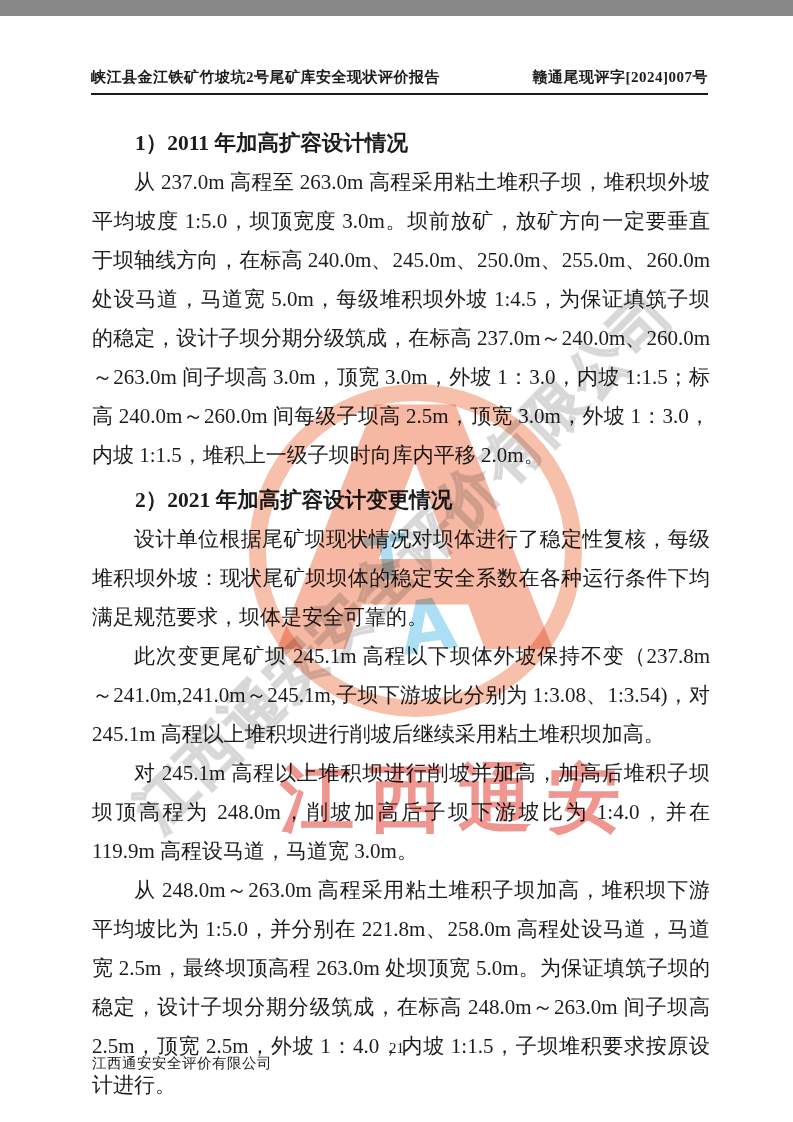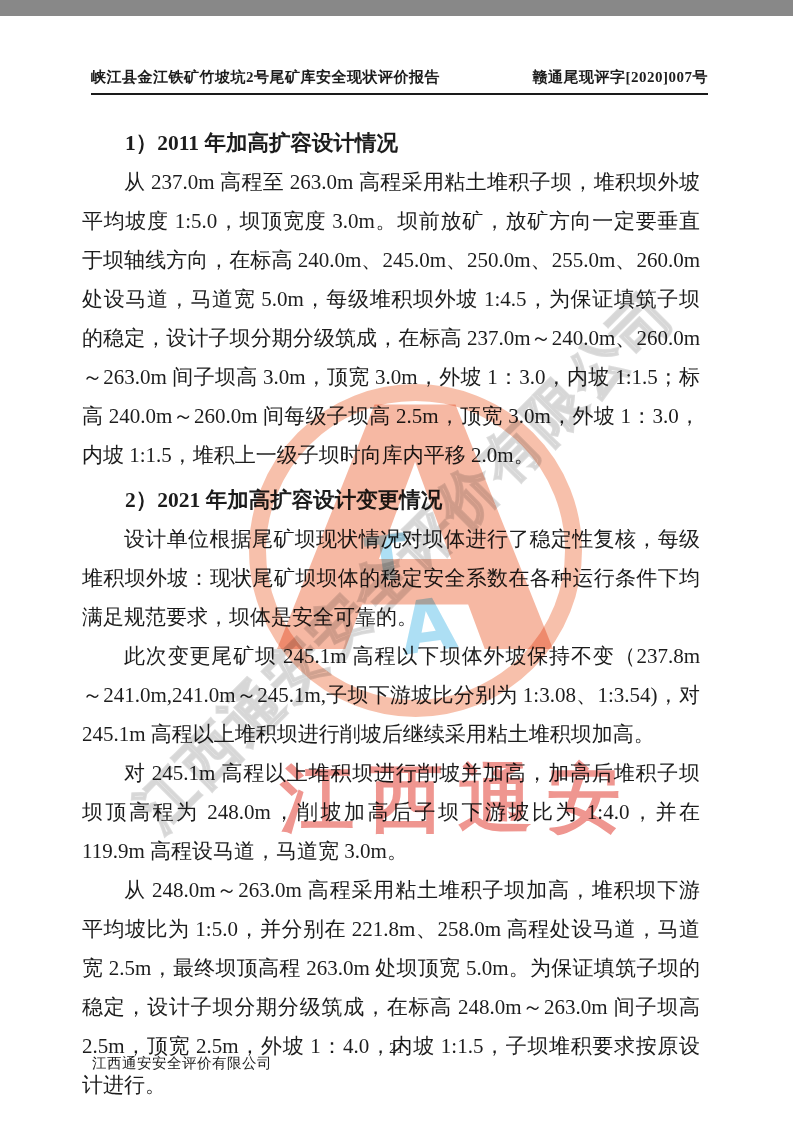--- a/index.html
+++ b/index.html
@@ -28,21 +28,21 @@
     border-bottom: 2px solid #1a1a1a;
     font-size: 15px;
     font-weight: 600;
     letter-spacing: 0.5px;
     white-space: nowrap;
   }
 
   
   .content {
     position: absolute;
-    left: 82px;
+    left: 92px;
     width: 618px;
     top: 102px;
     font-size: 21px;
     line-height: 39px;
     text-align: justify;
   }
   .para {
     text-indent: 2em;
     text-align: justify;
   }
@@ -150,21 +150,21 @@
     mix-blend-mode: multiply;
   }
 </style>
 </head>
 <body>
 
 <div class="page">
 
   <div class="header">
     <span>峡江县金江铁矿竹坡坑2号尾矿库安全现状评价报告</span>
-    <span>赣通尾现评字[2020]007号</span>
+    <span>赣通尾现评字[2024]007号</span>
   </div>
 
   <div class="content">
     <div class="heading">1）2011 年加高扩容设计情况</div>
     <div class="para">从 237.0m 高程至 263.0m 高程采用粘土堆积子坝，堆积坝外坡平均坡度 1:5.0，坝顶宽度 3.0m。坝前放矿，放矿方向一定要垂直于坝轴线方向，在标高 240.0m、245.0m、250.0m、255.0m、260.0m 处设马道，马道宽 5.0m，每级堆积坝外坡 1:4.5，为保证填筑子坝的稳定，设计子坝分期分级筑成，在标高 237.0m～240.0m、260.0m～263.0m 间子坝高 3.0m，顶宽 3.0m，外坡 1：3.0，内坡 1:1.5；标高 240.0m～260.0m 间每级子坝高 2.5m，顶宽 3.0m，外坡 1：3.0，内坡 1:1.5，堆积上一级子坝时向库内平移 2.0m。</div>
     <div class="heading">2）2021 年加高扩容设计变更情况</div>
     <div class="para">设计单位根据尾矿坝现状情况对坝体进行了稳定性复核，每级堆积坝外坡：现状尾矿坝坝体的稳定安全系数在各种运行条件下均满足规范要求，坝体是安全可靠的。</div>
     <div class="para">此次变更尾矿坝 245.1m 高程以下坝体外坡保持不变（237.8m～241.0m,241.0m～245.1m,子坝下游坡比分别为 1:3.08、1:3.54)，对 245.1m 高程以上堆积坝进行削坡后继续采用粘土堆积坝加高。</div>
     <div class="para">对 245.1m 高程以上堆积坝进行削坡并加高，加高后堆积子坝坝顶高程为 248.0m，削坡加高后子坝下游坡比为 1:4.0，并在 119.9m 高程设马道，马道宽 3.0m。</div>
     <div class="para">从 248.0m～263.0m 高程采用粘土堆积子坝加高，堆积坝下游平均坡比为 1:5.0，并分别在 221.8m、258.0m 高程处设马道，马道宽 2.5m，最终坝顶高程 263.0m 处坝顶宽 5.0m。为保证填筑子坝的稳定，设计子坝分期分级筑成，在标高 248.0m～263.0m 间子坝高 2.5m，顶宽 2.5m，外坡 1：4.0，内坡 1:1.5，子坝堆积要求按原设计进行。</div>

